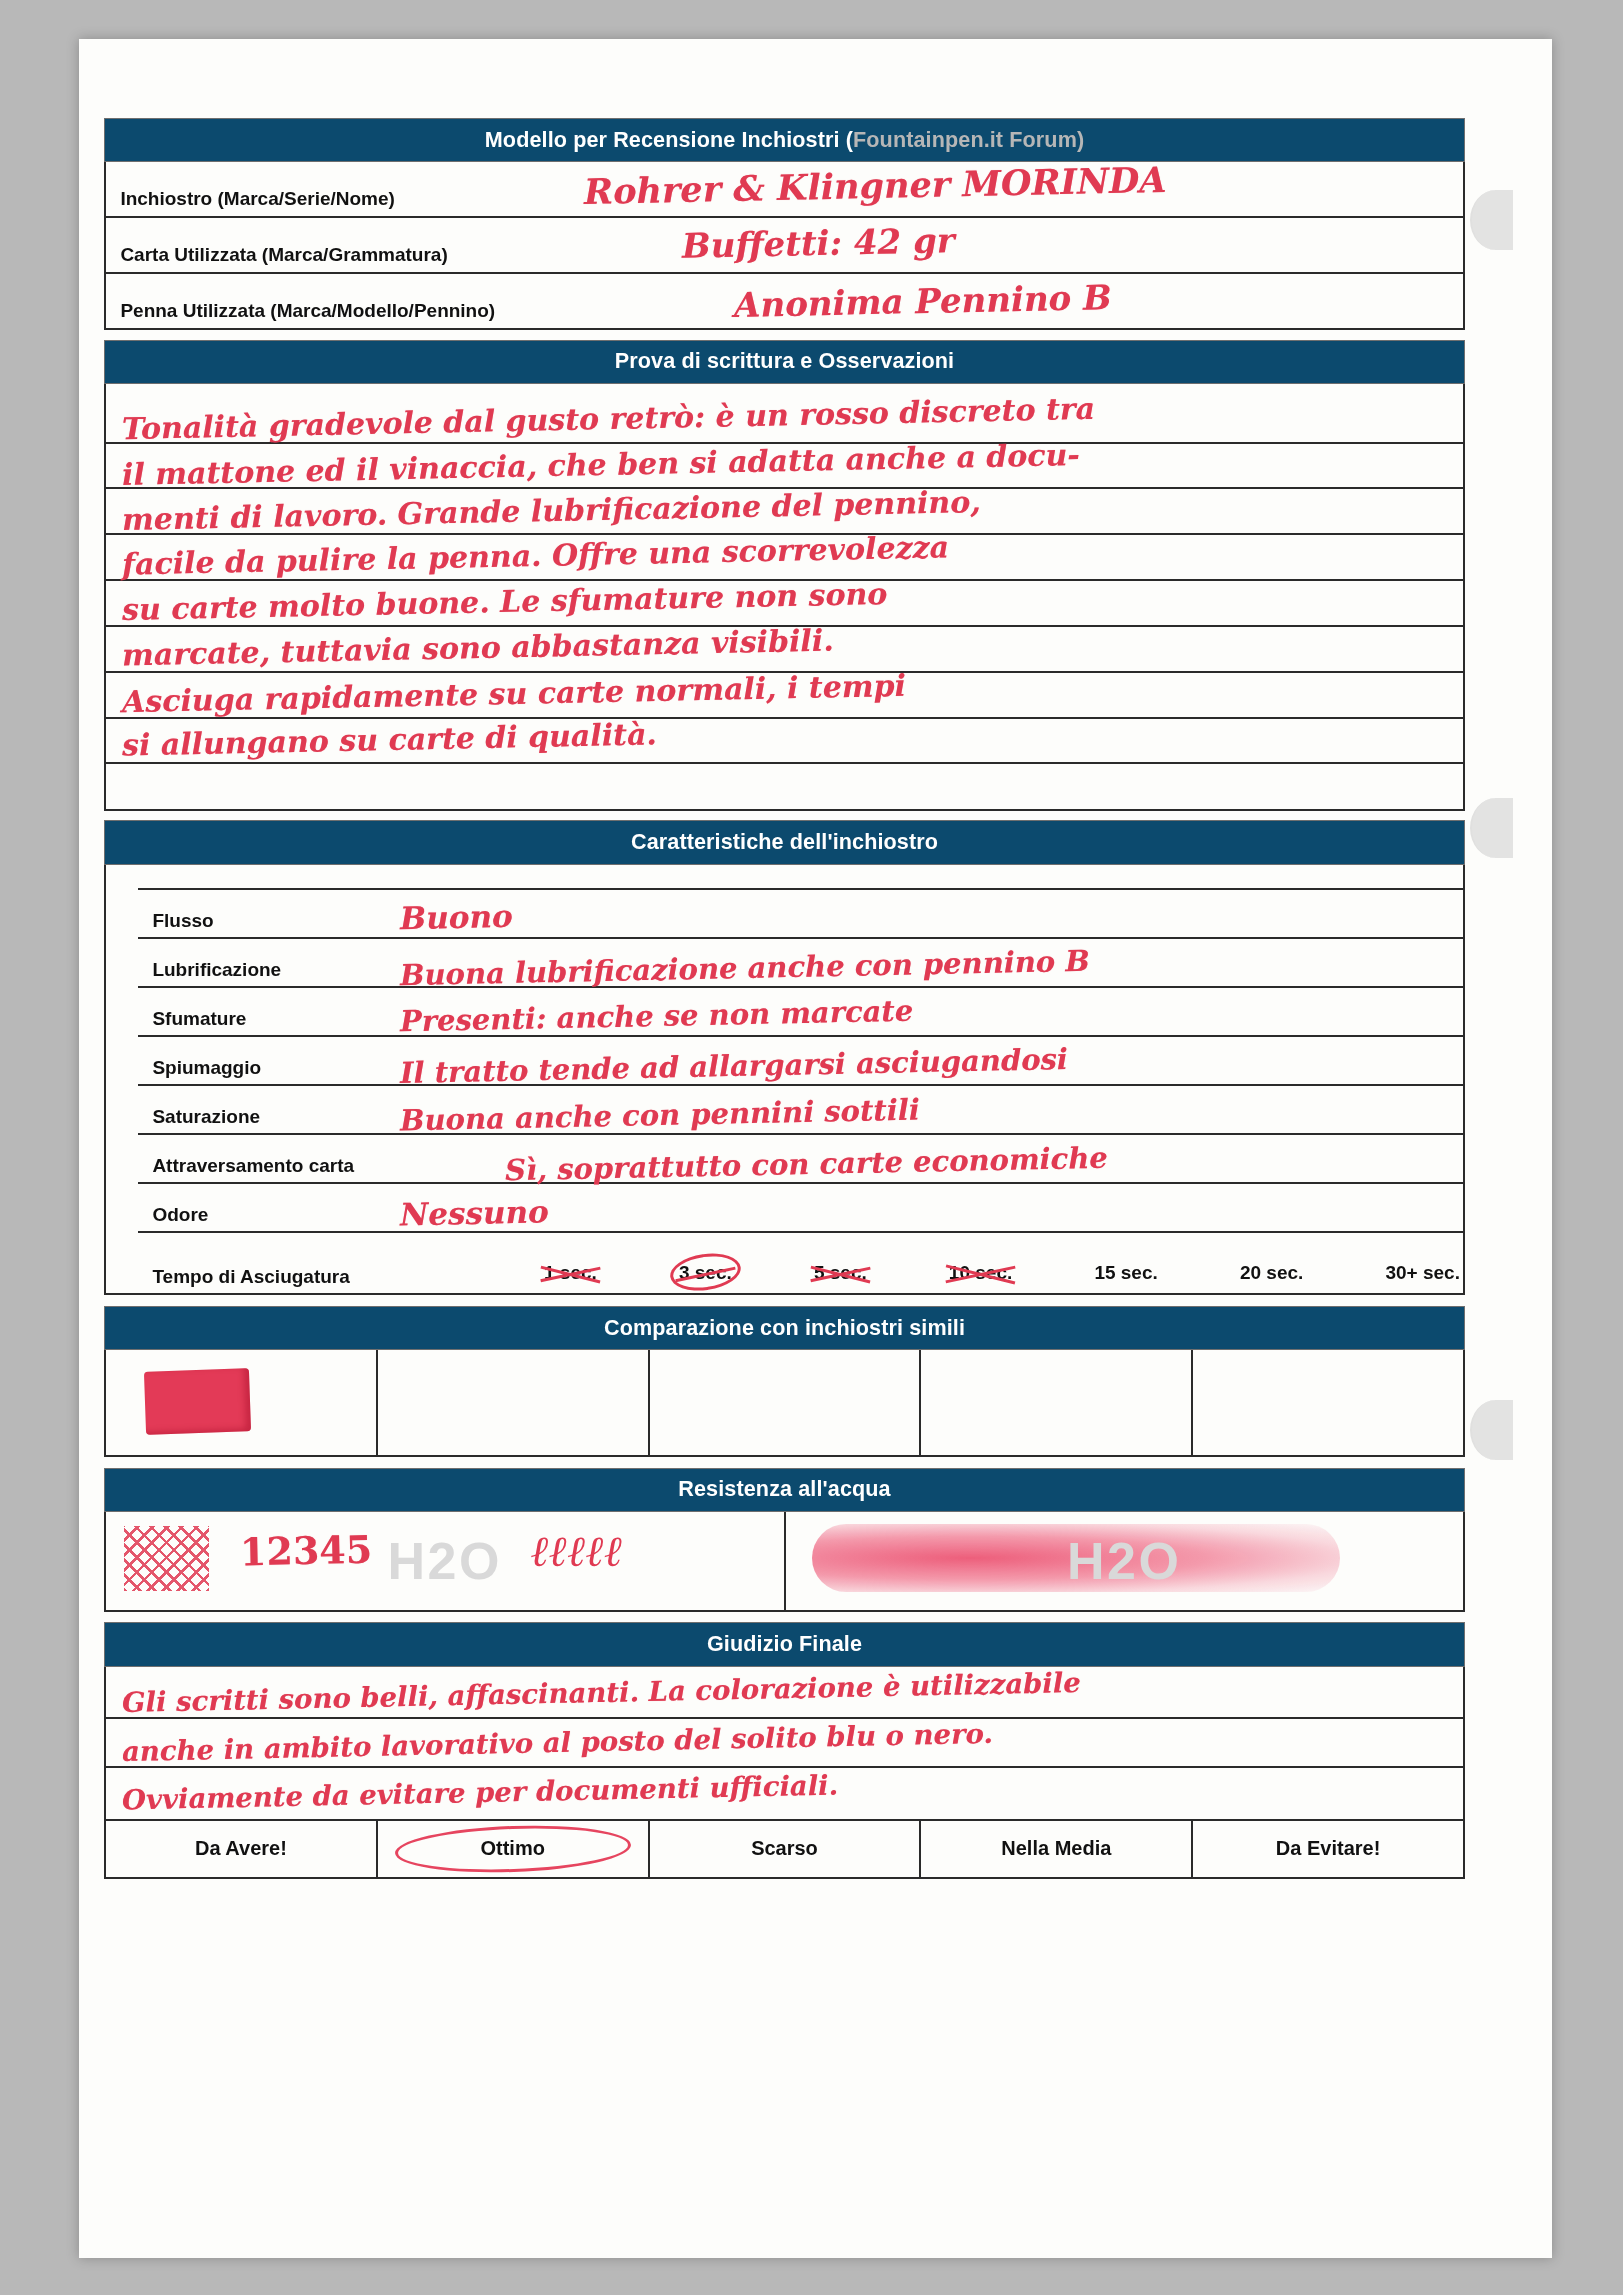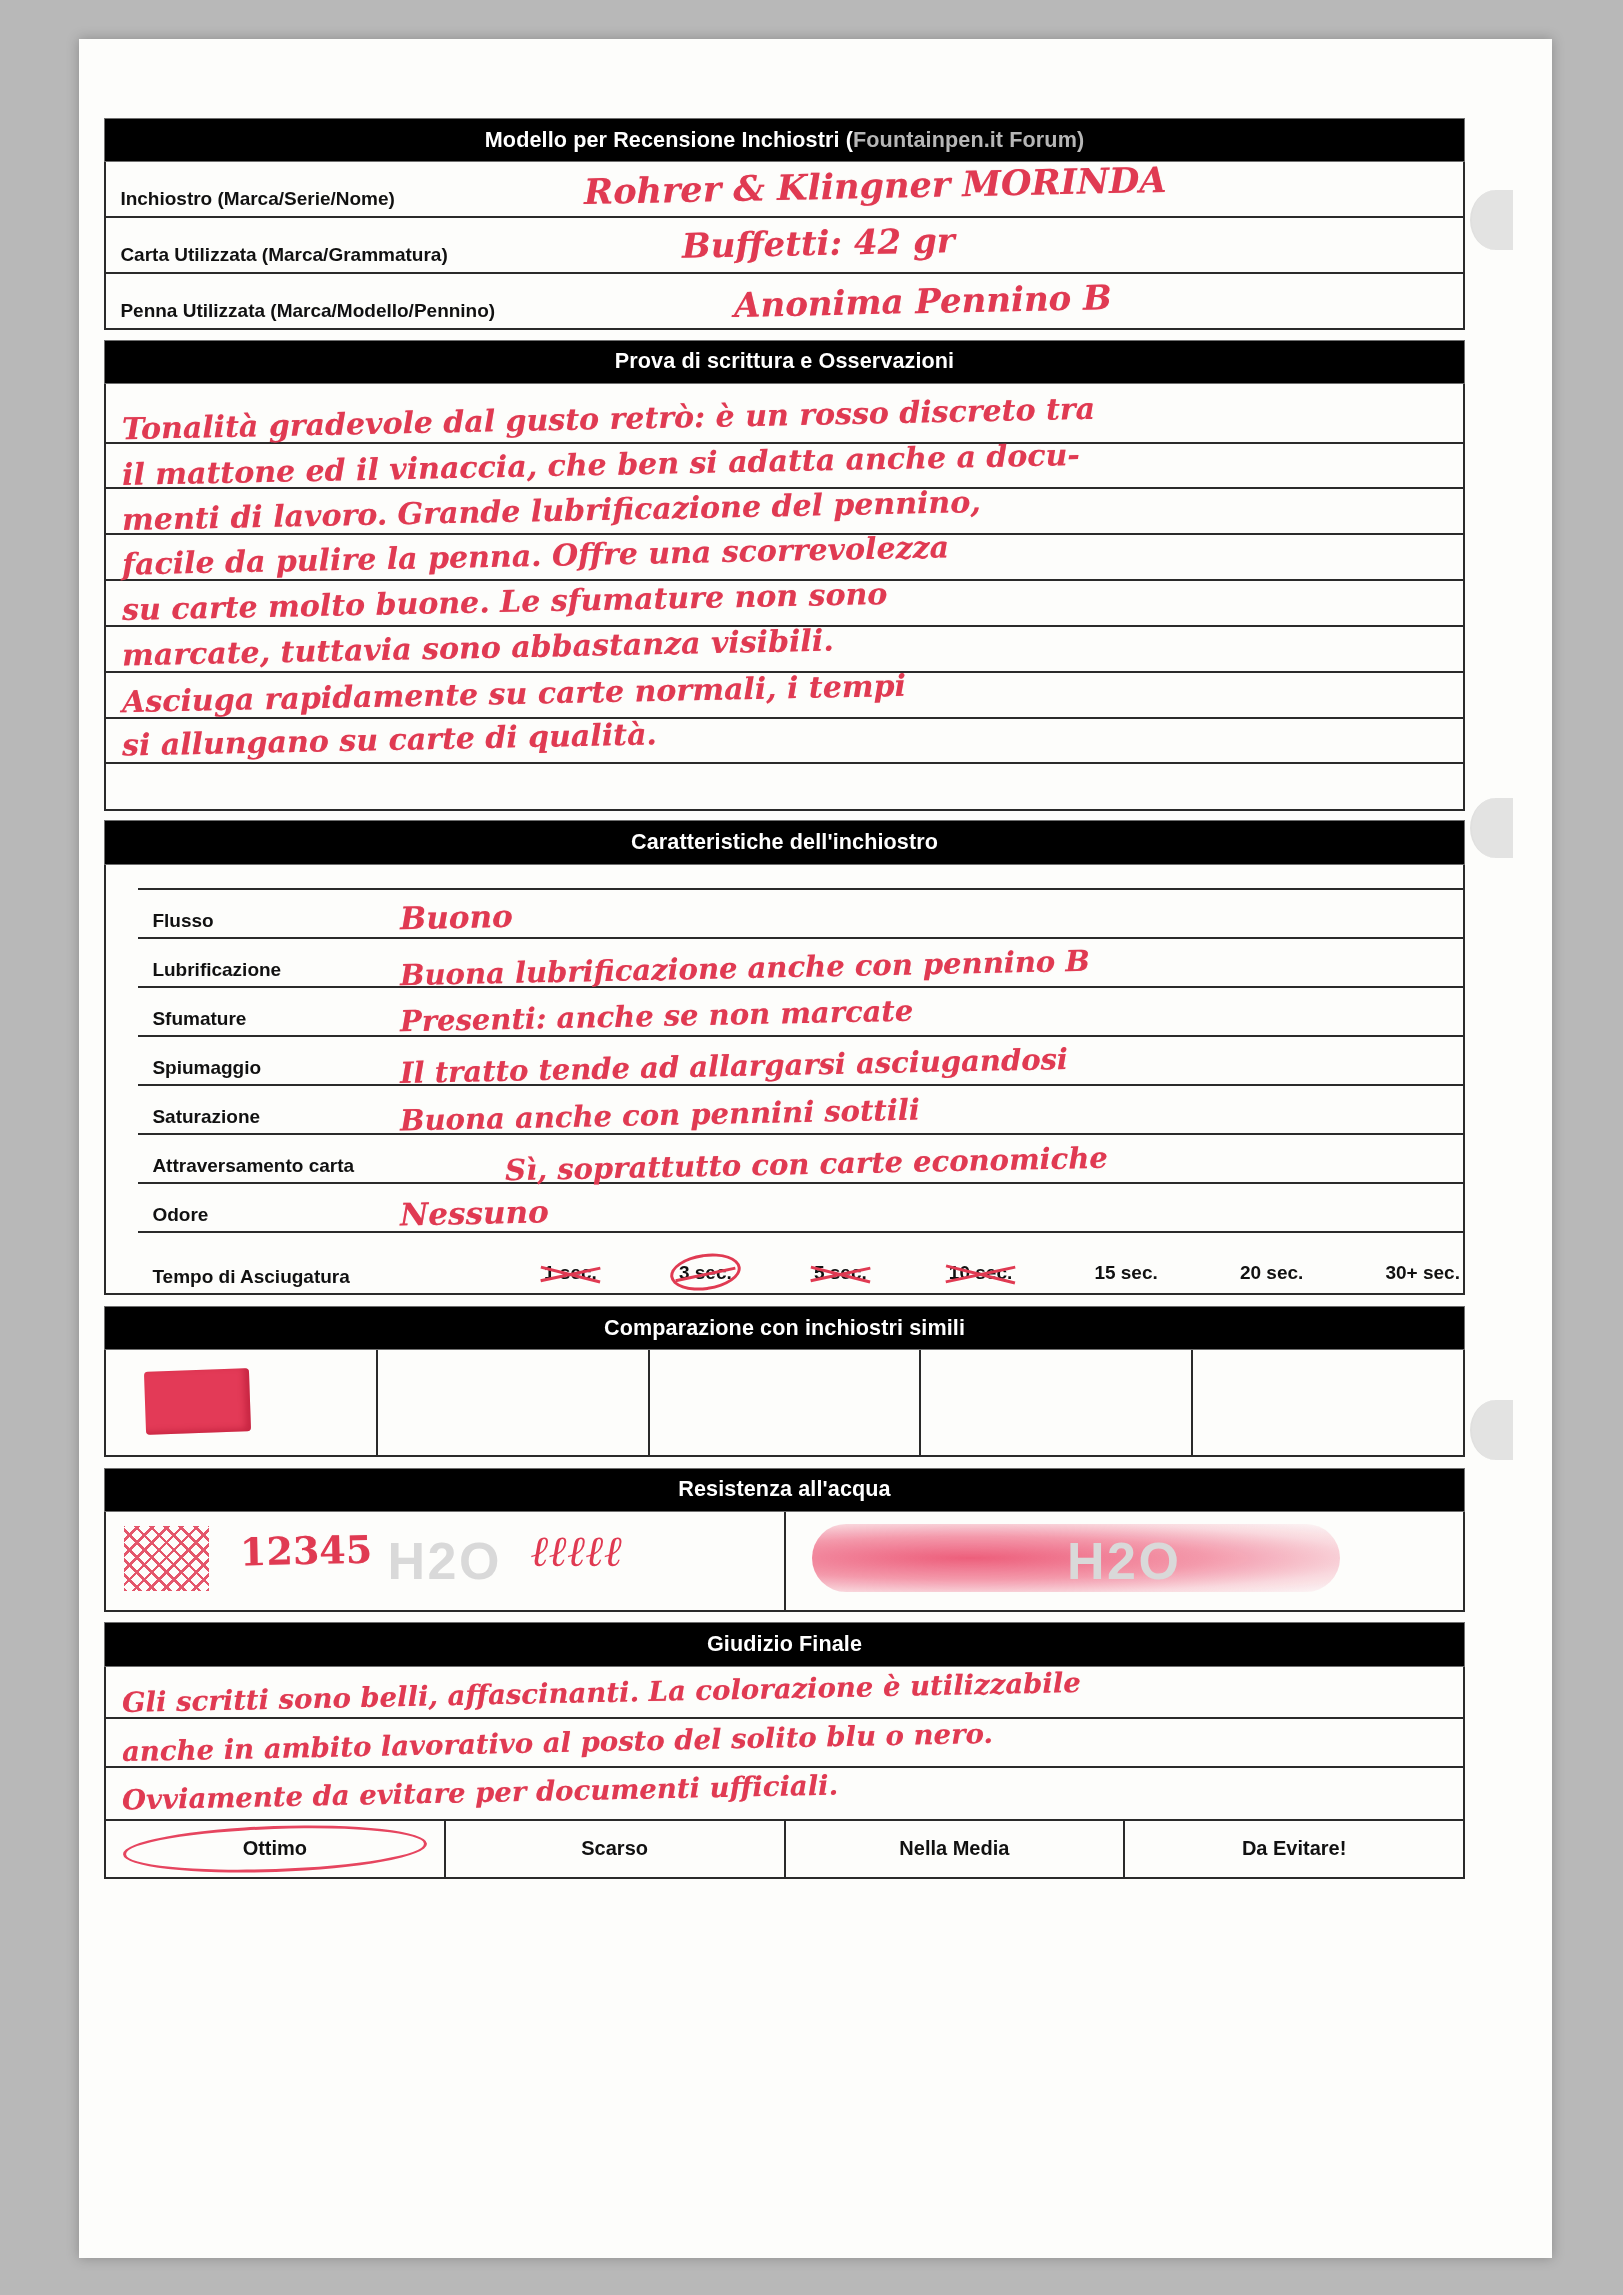--- a/index.html
+++ b/index.html
@@ -41,21 +41,21 @@
   .hole.h2 { right: 39px; top: 759px; }
   .hole.h3 { right: 39px; top: 1361px; }
 
   .form {
     position: absolute;
     left: 25px;
     top: 79px;
     width: 1361px;
   }
   .bar {
-    background: #000000;
+    background: #0c4a6e;
     color: #ffffff;
     text-align: center;
     font-weight: bold;
     font-size: 21.6px;
     letter-spacing: 0.1px;
     padding: 7.9px 0 8.5px 0;
     border: 1.3px solid #6f6f6f;
     margin: 0;
   }
   .bar .faded { color: #b6b6b6; }
@@ -392,20 +392,23 @@
       <div class="sectionbox" style="border-top:none;height:152px;position:relative;">
         <div class="ruled" style="top:50px;"></div>
         <div class="ruled" style="top:99px;"></div>
         <span class="hand" style="left:15.7px; top:9.2px; font-size:27.5px;">Gli scritti sono belli, affascinanti. La colorazione è utilizzabile</span>
         <span class="hand" style="left:15.7px; top:59px; font-size:27.5px;">anche in ambito lavorativo al posto del solito blu o nero.</span>
         <span class="hand" style="left:15.7px; top:109px; font-size:27.5px;">Ovviamente da evitare per documenti ufficiali.</span>
       </div>
 
       <div class="verdict" style="border-top:none;">
         <div class="vcell">
+          <span>Da Avere!</span>
+        </div>
+        <div class="vcell">
           <span>Ottimo</span>
           <span class="ovalmark"></span>
         </div>
         <div class="vcell">
           <span>Scarso</span>
         </div>
         <div class="vcell">
           <span>Nella Media</span>
         </div>
         <div class="vcell">

